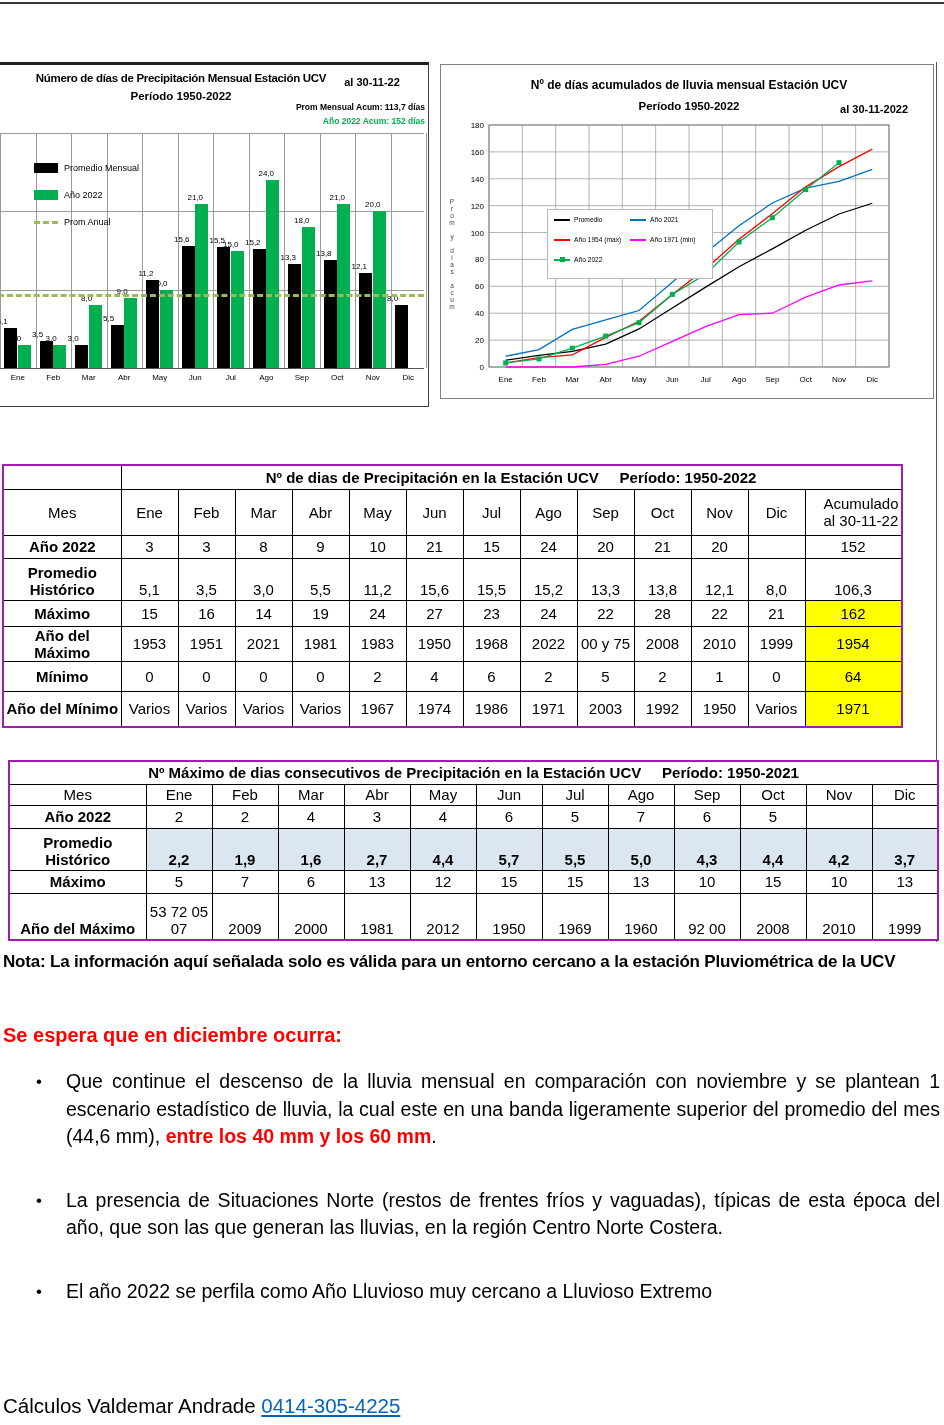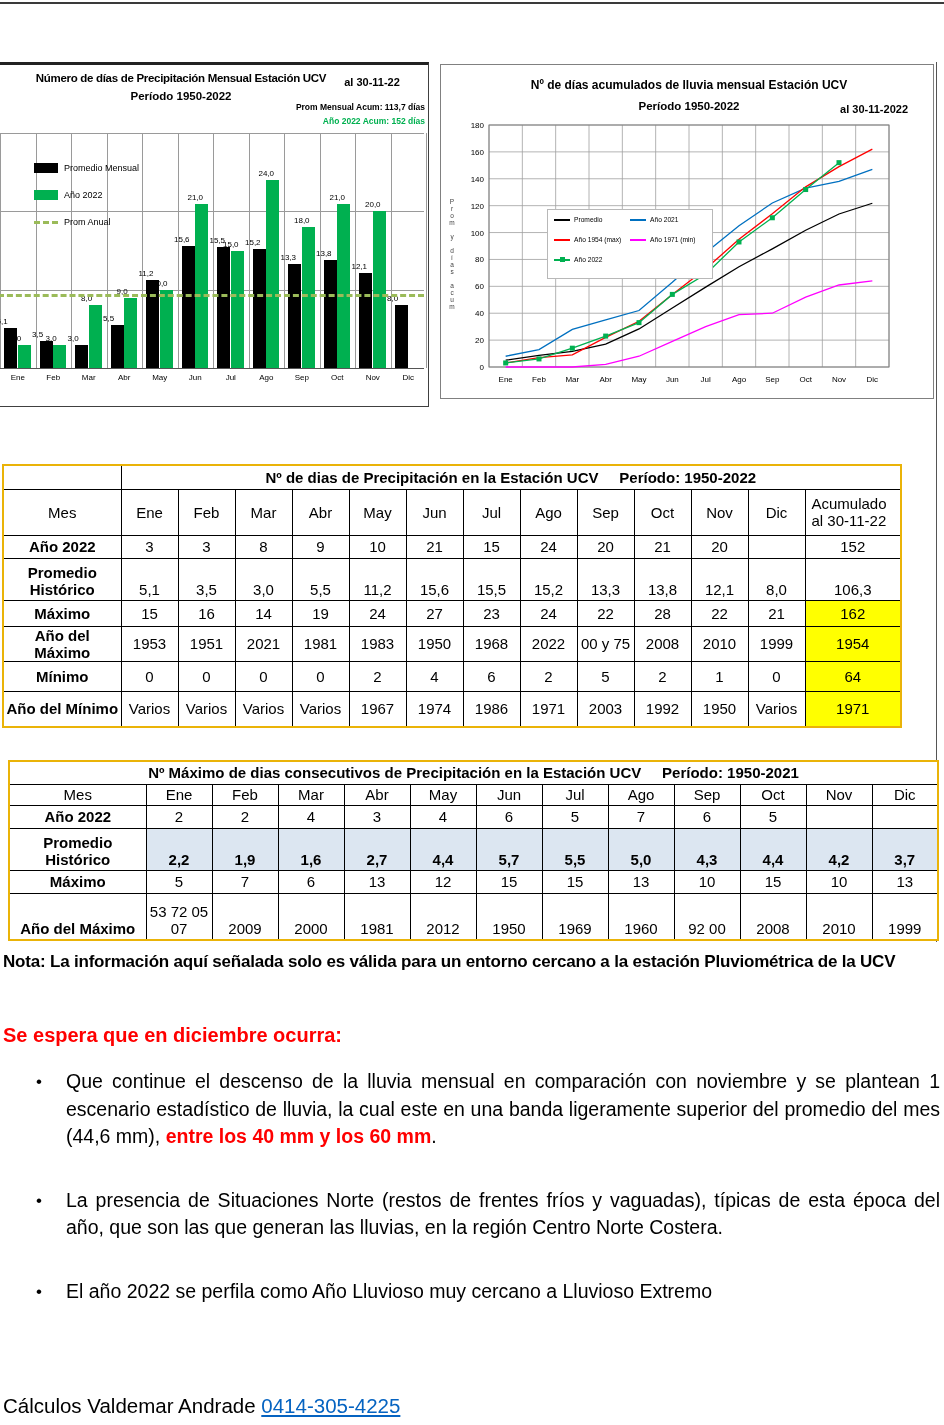--- a/index.html
+++ b/index.html
@@ -39,25 +39,25 @@
              padding:6px 6px 2px 6px;display:flex;flex-wrap:wrap;}
   .lc-item{display:flex;align-items:center;width:50%;margin-bottom:13px;}
   .lc-sw{width:16px;height:2px;display:inline-block;position:relative;flex:0 0 16px;}
   .lc-sq{position:absolute;left:6px;top:-2px;width:5px;height:5px;}
   .lc-tx{font-size:7px;margin-left:4px;white-space:nowrap;transform:scale(.95);transform-origin:left center;}
   #lc-ylabel{left:7px;top:133px;font-size:6.5px;line-height:7px;color:#444;white-space:pre-line;text-align:center;width:8px;}
 
   
   #table1{left:2px;top:464px;}
   #table2{left:8px;top:760px;}
-  table{border-collapse:collapse;border:2px solid #eab308;table-layout:fixed;font-size:15px;background:#fff;}
+  table{border-collapse:collapse;border:2px solid #a21caf;table-layout:fixed;font-size:15px;background:#fff;}
   td{border:1px solid #000;text-align:center;padding:0 2px;overflow:hidden;}
   td.ttl{font-weight:bold;font-size:15px;}
   td.hd{font-weight:normal;white-space:pre-line;}
-  td.acumhd{text-align:left;padding-left:6px;}
+  td.acumhd{text-align:left;padding-left:18px;}
   td.lbl{font-weight:bold;}
   td.hl{background:#FFFF00;}
   td.sh{background:#DCE6F1;}
   td.b{font-weight:bold;}
   tr.vb td{vertical-align:bottom;padding-bottom:2px;}
 
   
   #note{left:3px;top:948px;width:938px;font-size:17px;font-weight:bold;line-height:27px;letter-spacing:-0.2px;}
   #red-heading{left:3px;top:1024px;font-size:20px;font-weight:bold;color:#FF0000;}
   #bullets{left:66px;top:1068px;width:874px;list-style:none;margin:0;padding:0;}

